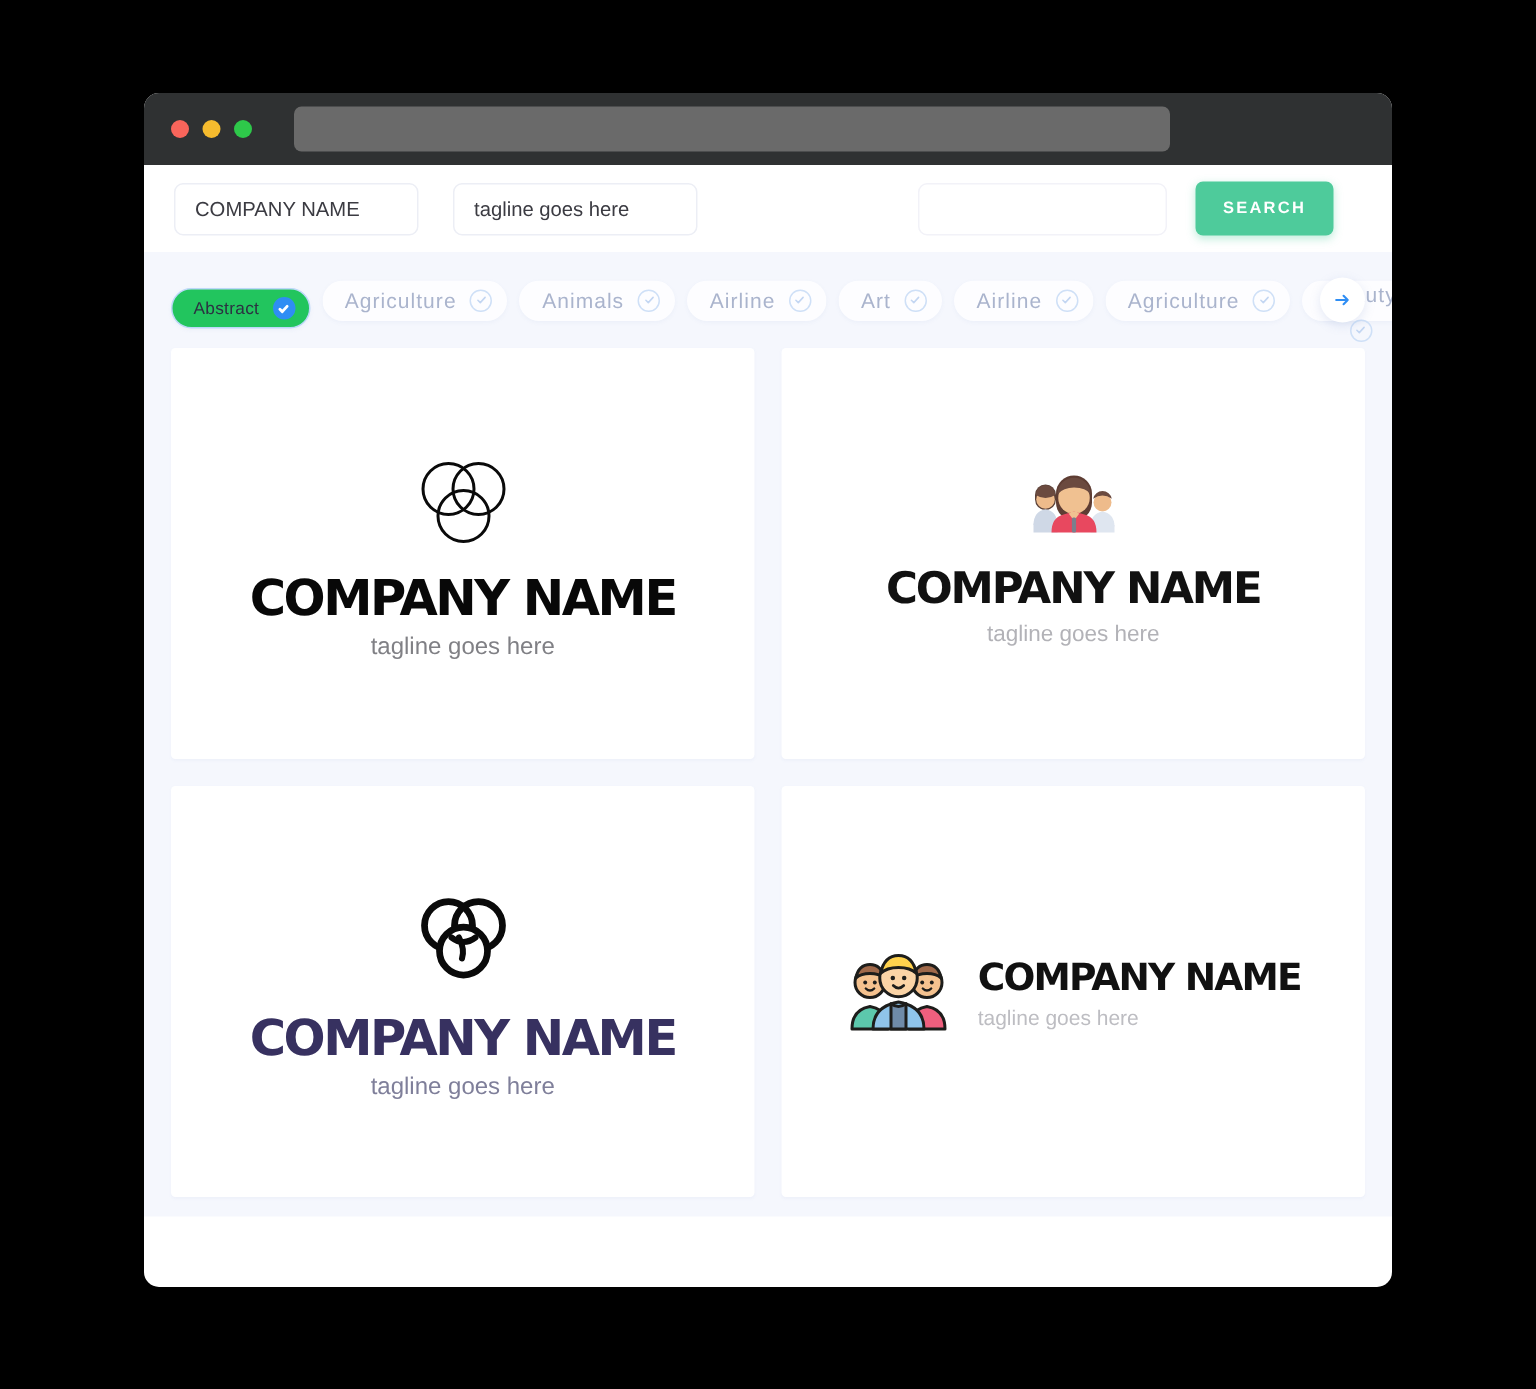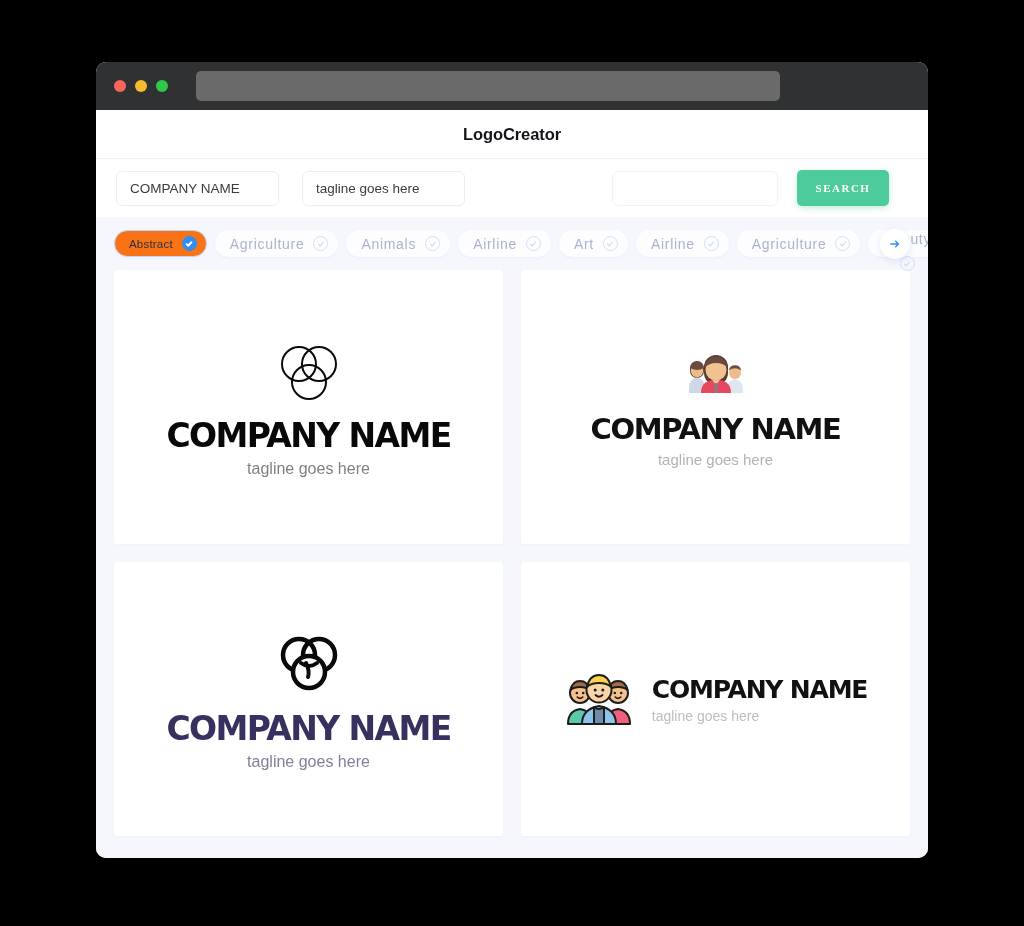--- a/index.html
+++ b/index.html
@@ -59,21 +59,21 @@
   }
   .field::placeholder { color: #3b3b42; }
   .field-company { width: 163px; }
   .field-tagline { width: 163px; margin-left: 23px; }
   .field-keyword { width: 166px; margin-left: 147px; border-color:#f2f2f8; }
   .search-btn {
     margin-left: 19px; width: 92px; height: 36px;
     background: #4ecb9b; border: none; border-radius: 5px;
     color: #fff; font-size: 11px; font-weight: bold;
     letter-spacing: 1.5px; cursor: pointer;
-    font-family: Liberation Serif, serif;
+    font-family: Liberation Sans, sans-serif;
     box-shadow: 0 2px 6px rgba(78,203,155,.35);
   }
 
   
   .content { background: #f5f7fd; padding: 0 0 18px 0; height: 643px; }
 
   
   .tabs {
     display: flex; align-items: center; gap: 8px;
     padding: 13px 16px 13px 18px; position: relative;
@@ -90,21 +90,21 @@
     white-space: nowrap;
   }
   .tab .check {
     width: 15px; height: 15px; border-radius: 50%;
     border: 1px solid #cfe0f7; display: flex;
     align-items: center; justify-content: center;
     flex: 0 0 auto;
   }
   .tab .check svg { width: 8px; height: 8px; display:block; }
   .tab .check svg path { stroke: #c3d6f2; }
-  .tab.active { background: #f97316; border-color: #bcd8f8; }
+  .tab.active { background: #22c55e; border-color: #bcd8f8; margin-top: 11px; }
   .tab.active .tab-label { color: #2c3142; letter-spacing: .2px; font-size: 11.5px; }
   .tab.active .check { background: #2f8ef4; border-color: #2f8ef4; }
   .tab.active .check svg path { stroke: #fff; stroke-width: 2.4; }
   .tab-last { position: relative; flex-direction: column; }
   .tabs-next {
     position: absolute; right: 18px; top: 50%;
     transform: translateY(-50%);
     width: 30px; height: 30px; border-radius: 50%;
     background: #fff; border: none; cursor: pointer;
     display: flex; align-items: center; justify-content: center;
@@ -157,23 +157,20 @@
 
     <div class="titlebar">
       <div class="dots">
         <span class="dot red"></span>
         <span class="dot yellow"></span>
         <span class="dot green"></span>
       </div>
       <div class="urlbar"></div>
     </div>
 
-    <div class="app-header">
-      <div class="app-title">LogoCreator</div>
-    </div>
 
     <div class="search-row">
       <input class="field field-company" value="COMPANY NAME" style="">
       <input class="field field-tagline" value="tagline goes here" style="">
       <input class="field field-keyword" value="" style="">
       <button class="search-btn">SEARCH</button>
     </div>
 
     <div class="content">
 

